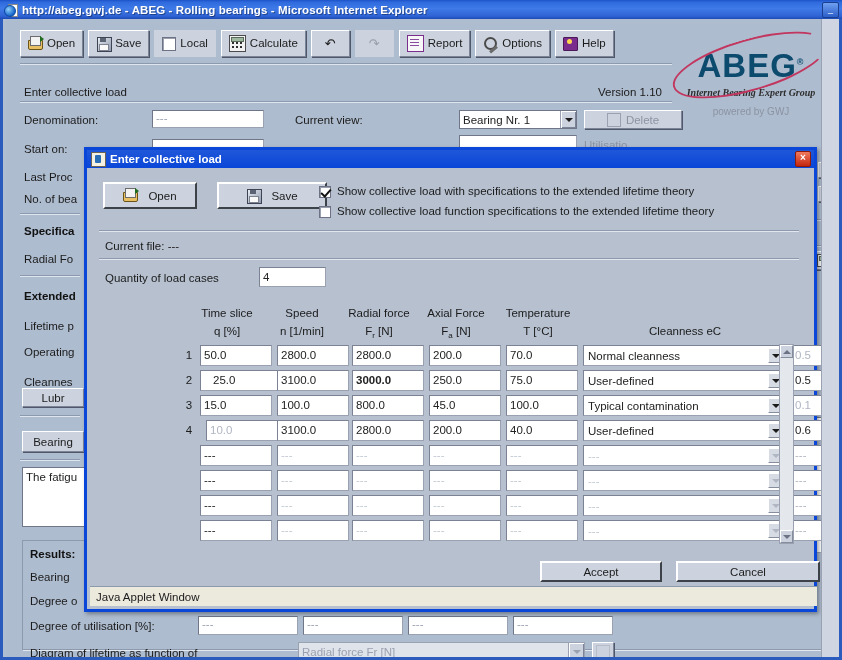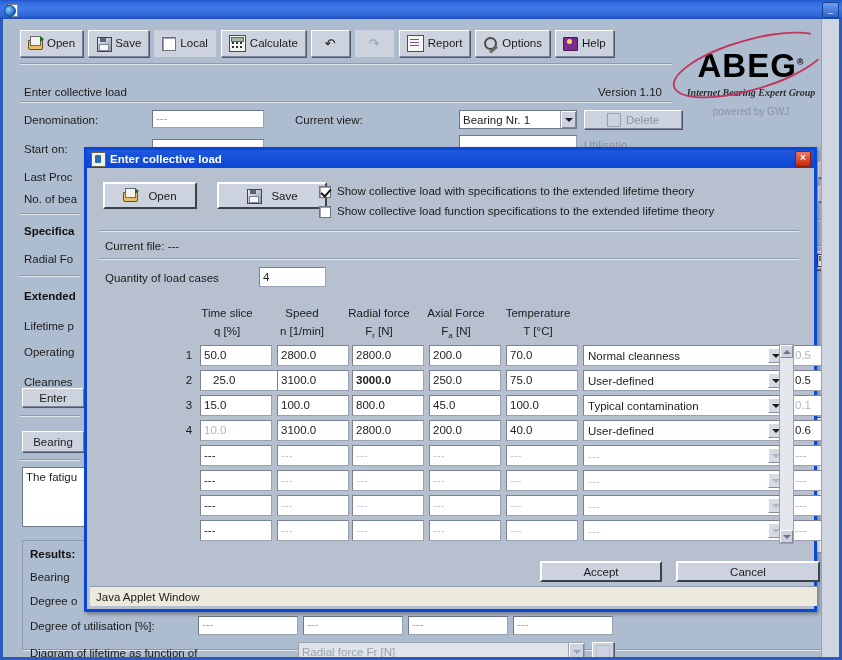--- a/index.html
+++ b/index.html
@@ -98,21 +98,21 @@
   .localbox{
     width:12px;height:12px;background:#fff;border:1px solid #6d7384;
     box-shadow:inset 1px 1px 0 #9aa0ad;
   }
 
   
   .logo{position:absolute;right:16px;top:24px;width:150px;text-align:center;}
   .logo .mark{position:relative;height:46px;}
   .logo .abeg{
     font-family:"Liberation Sans", sans-serif;font-weight:bold;font-size:33px;
-    color:#000000;letter-spacing:1px;line-height:38px;
+    color:#0c4a6e;letter-spacing:1px;line-height:38px;
   }
   .logo .tm{font-size:9px;vertical-align:super;}
   .logo .ell{
     position:absolute;left:-6px;top:-4px;width:156px;height:48px;
     border:2px solid #c2375f;border-radius:50%;
     transform:rotate(-16deg);
     border-right-color:transparent;border-top-color:#c2375f;
     pointer-events:none;
   }
   .logo .sub{font-family:"Liberation Serif",serif;font-style:italic;font-weight:bold;font-size:10px;color:#2e2e2e;margin-top:-2px;}
@@ -267,20 +267,21 @@
 </head>
 <body>
 
 <div id="app">
 
   <div class="ie-titlebar">
     <span class="ie-ico">
       <span class="pg"></span>
         <span class="e"></span>
     </span>
+    <span class="ie-title-text">http://abeg.gwj.de - ABEG - Rolling bearings - Microsoft Internet Explorer</span>
     <span class="ie-btns">
       <span class="ie-btn">_</span>
     </span>
   </div>
 
   <div class="ie-client">
     <div class="page">
 
       <div class="toolbar">
         <div class="tbtn">
@@ -370,21 +371,21 @@
 
       <div class="hr" style="left:14px;top:194px;width:60px"></div>
       <div class="section-title" style="left:18px;top:206px">Specifica</div>
       <div class="lab" style="left:18px;top:234px">Radial Fo</div>
       <div class="hr" style="left:14px;top:256px;width:60px"></div>
       <div class="section-title" style="left:18px;top:271px">Extended</div>
       <div class="lab" style="left:18px;top:301px">Lifetime p</div>
       <div class="lab" style="left:18px;top:327px">Operating</div>
       <div class="lab" style="left:18px;top:357px">Cleannes</div>
 
-      <div class="btn" style="left:16px;top:369px;width:62px;height:19px">Enter</div>
+      <div class="btn" style="left:16px;top:369px;width:62px;height:19px">Lubr</div>
       <div class="hr" style="left:14px;top:396px;width:60px"></div>
       <div class="btn" style="left:16px;top:412px;width:62px;height:21px">Bearing</div>
       <div class="hr" style="left:14px;top:440px;width:60px"></div>
       <div class="textarea" style="left:16px;top:448px;width:86px;height:60px">The fatigu</div>
 
       <div class="lab" style="left:289px;top:95px">Current view:</div>
       <div class="combo" style="left:453px;top:91px;width:118px;height:19px">
         <span>Bearing Nr. 1</span>
         <span class="arw">
             <i></i>
@@ -487,20 +488,21 @@
           </div>
 
           <div class="colhdr" style="left:328px;top:139px;width:82px">Axial Force</div>
           <div class="colhdr" style="left:328px;top:157px;width:82px">
             <span>F</span><sub>a</sub><span> [N]</span>
           </div>
 
           <div class="colhdr" style="left:404px;top:139px;width:94px">Temperature</div>
           <div class="colhdr" style="left:404px;top:157px;width:94px">T [°C]</div>
 
+          <div class="colhdr" style="left:498px;top:157px;width:200px">Cleanness eC</div>
 
           <div id="rows">
               <div class="rownum" style="left: 96px; top: 181px;">1</div>
               <div class="jfld" style="left: 113px; top: 177px; width: 72px; height: 21px; line-height: 17px;">50.0</div>
               <div class="jfld" style="left: 190px; top: 177px; width: 72px; height: 21px; line-height: 17px;">2800.0</div>
               <div class="jfld" style="left: 265px; top: 177px; width: 72px; height: 21px; line-height: 17px;">2800.0</div>
               <div class="jfld" style="left: 342px; top: 177px; width: 72px; height: 21px; line-height: 17px;">200.0</div>
               <div class="jfld" style="left: 419px; top: 177px; width: 72px; height: 21px; line-height: 17px;">70.0</div>
               <div class="jcombo" style="left: 496px; top: 177px; width: 204px; height: 21px;">
                 <span>Normal cleanness</span>
@@ -529,21 +531,21 @@
               <div class="jfld" style="left: 342px; top: 227px; width: 72px; height: 21px; line-height: 17px;">45.0</div>
               <div class="jfld" style="left: 419px; top: 227px; width: 72px; height: 21px; line-height: 17px;">100.0</div>
               <div class="jcombo" style="left: 496px; top: 227px; width: 204px; height: 21px;">
                 <span>Typical contamination</span>
                 <span class="arw">
                   <i></i>
                 </span>
               </div>
               <div class="jfld dim" style="left: 704px; top: 227px; width: 64px; height: 21px; line-height: 17px;">0.1</div>
               <div class="rownum" style="left: 96px; top: 256px;">4</div>
-              <div class="jfld dim" style="left: 113px; top: 252px; width: 72px; height: 21px; line-height: 17px;">10.0</div>
+              <div class="jfld dim" style="left: 119px; top: 252px; width: 72px; height: 21px; line-height: 17px;">10.0</div>
               <div class="jfld" style="left: 190px; top: 252px; width: 72px; height: 21px; line-height: 17px;">3100.0</div>
               <div class="jfld" style="left: 265px; top: 252px; width: 72px; height: 21px; line-height: 17px;">2800.0</div>
               <div class="jfld" style="left: 342px; top: 252px; width: 72px; height: 21px; line-height: 17px;">200.0</div>
               <div class="jfld" style="left: 419px; top: 252px; width: 72px; height: 21px; line-height: 17px;">40.0</div>
               <div class="jcombo" style="left: 496px; top: 252px; width: 204px; height: 21px;">
                 <span>User-defined</span>
                 <span class="arw">
                   <i></i>
                 </span>
               </div>

